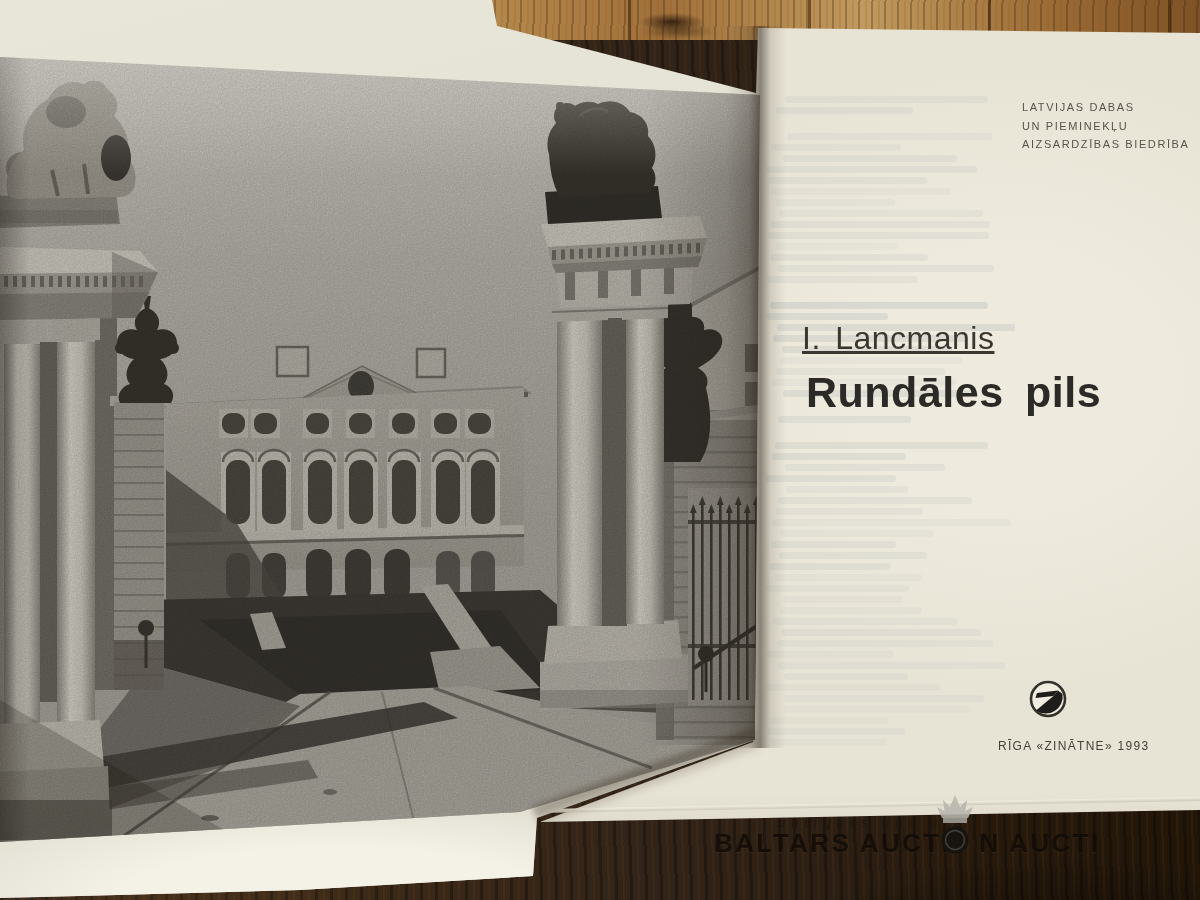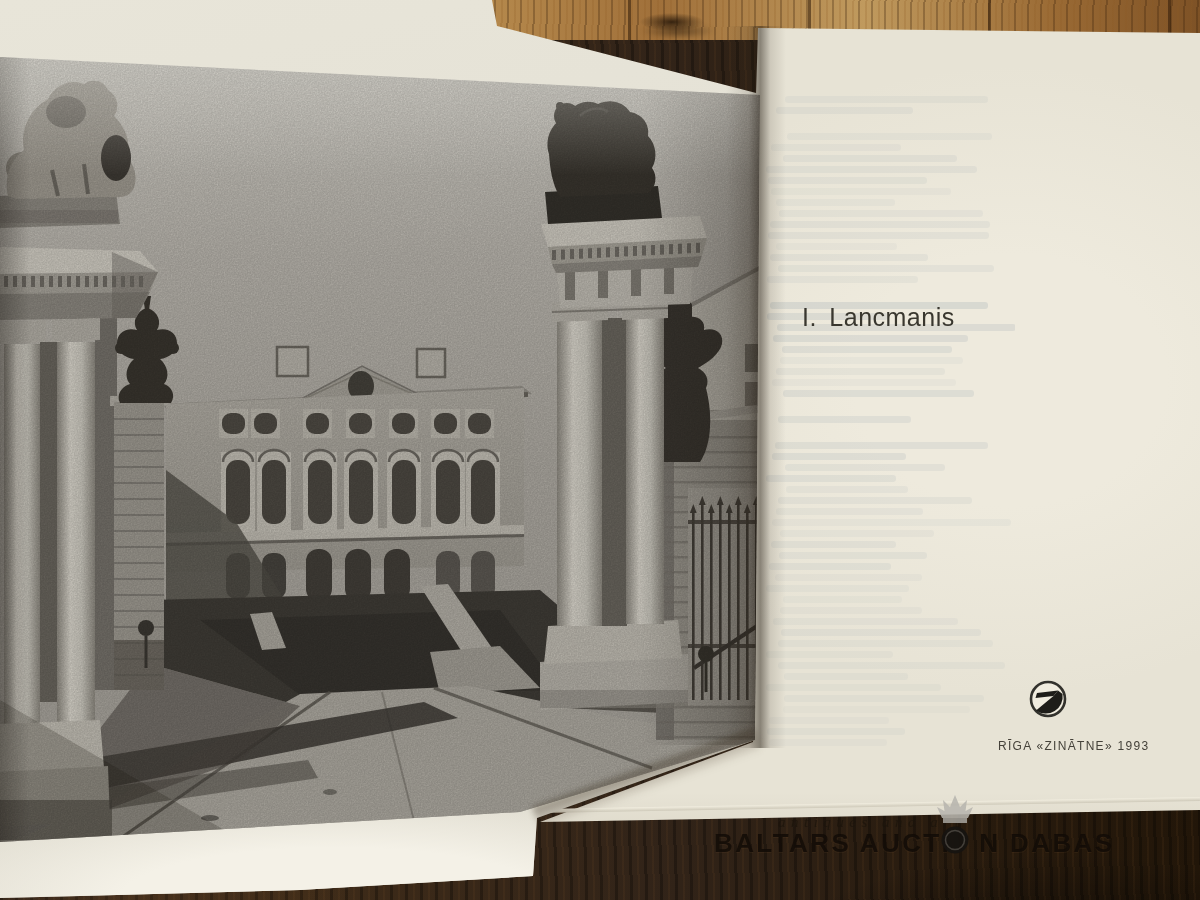--- a/index.html
+++ b/index.html
@@ -39,21 +39,21 @@
   }
   .showthrough{position:absolute;left:763px;top:88px;width:252px;height:692px;overflow:hidden;}
   .showthrough .st-line{position:absolute;height:7px;border-radius:3px;background:#aeb7ba;filter:blur(.7px);}
   .tp-society,.tp-series{
     position:absolute;left:1022px;font-size:11px;line-height:18.5px;letter-spacing:1.6px;
     color:#57544a;white-space:nowrap;
   }
   .tp-society{top:98px;}
   .tp-series{top:174px;}
   .tp-author{
-    position:absolute;left:802px;top:303px;font-size:25px;color:#39372f;word-spacing:5px;letter-spacing:.5px;
+    position:absolute;left:802px;top:320px;font-size:32px;color:#39372f;word-spacing:5px;letter-spacing:.5px;text-decoration:underline;
   }
   .tp-title{
     position:absolute;left:806px;top:368px;font-size:43px;font-weight:bold;color:#2b2a26;
     letter-spacing:.5px;word-spacing:9px;
   }
   .tp-imprint{
     position:absolute;left:998px;top:739px;font-size:12px;letter-spacing:1.3px;color:#45423a;white-space:nowrap;
   }
   .tp-logo{position:absolute;left:1029px;top:680px;width:38px;height:38px;}
   
@@ -155,23 +155,29 @@
       <div class="st-line" style="left: 14.598px; top: 574px; width: 227.456px; opacity: 0.12;"></div>
       <div class="st-line" style="left: 21.0655px; top: 585px; width: 124.091px; opacity: 0.13;"></div>
       <div class="st-line" style="left: 2.80645px; top: 596px; width: 175.699px; opacity: 0.11;"></div>
       <div class="st-line" style="left: 20.5489px; top: 607px; width: 200.316px; opacity: 0.12;"></div>
       <div class="st-line" style="left: 20.0488px; top: 618px; width: 186.949px; opacity: 0.08;"></div>
       <div class="st-line" style="left: 5.69344px; top: 629px; width: 120.233px; opacity: 0.09;"></div>
       <div class="st-line" style="left: 3.677px; top: 640px; width: 137.918px; opacity: 0.13;"></div>
       <div class="st-line" style="left: 5.83903px; top: 651px; width: 118.461px; opacity: 0.09;"></div>
     </div>
 
+  <div class="tp-society">
+    <div>LATVIJAS DABAS</div>
+    <div>UN PIEMINEKĻU</div>
+    <div>AIZSARDZĪBAS BIEDRĪBA</div>
+  </div>
 
 
   <div class="tp-author">I. Lancmanis</div>
+  <div class="tp-title">Rundāles pils</div>
 
   <svg class="tp-logo" viewBox="0 0 38 38">
     <circle cx="19" cy="19" r="17" fill="#f0ecdf" stroke="#33322d" stroke-width="2.6"></circle>
     <path d="M8,13 L29,10.5 L24.5,16 L6.5,18 Z" fill="#1e1d19"></path>
     <path d="M29,10.5 L33.5,14 A17,17 0 0 1 7,30.5 L24.5,16 Z" fill="#1e1d19"></path>
   </svg>
 
   <div class="tp-imprint">RĪGA «ZINĀTNE» 1993</div>
 </div>
 <div class="page-right-edge"></div>
@@ -521,21 +527,21 @@
 
 <div class="spine-top-shadow"></div>
 <div class="gutter-shadow"></div>
 <div class="gutter-shadow-low"></div>
 
 <div class="watermark">
   <div class="wm-tagline">antiques and art</div>
   <div class="wm-name">
     <span>BALTARS AUCTI</span>
     <span class="wm-emblem-slot"></span>
-    <span>N DABAS</span>
+    <span>N AUCTI</span>
   </div>
   <svg class="wm-crown" viewBox="0 0 38 70">
     <path d="M19,1 L24,13 L31,6 L29.5,17 L37,13 L32,24 L6,24 L1,13 L8.5,17 L7,6 L14,13 Z" fill="#b7b5ae" opacity=".88"></path>
     <rect x="7" y="24" width="24" height="5" fill="#a8a6a0" opacity=".85"></rect>
     <circle cx="19" cy="46" r="13.5" fill="#171310" opacity=".93"></circle>
     <circle cx="19" cy="46" r="9.5" fill="none" stroke="rgba(185,180,170,.28)" stroke-width="1.5"></circle>
   </svg>
 </div>
 
 </body></html>

